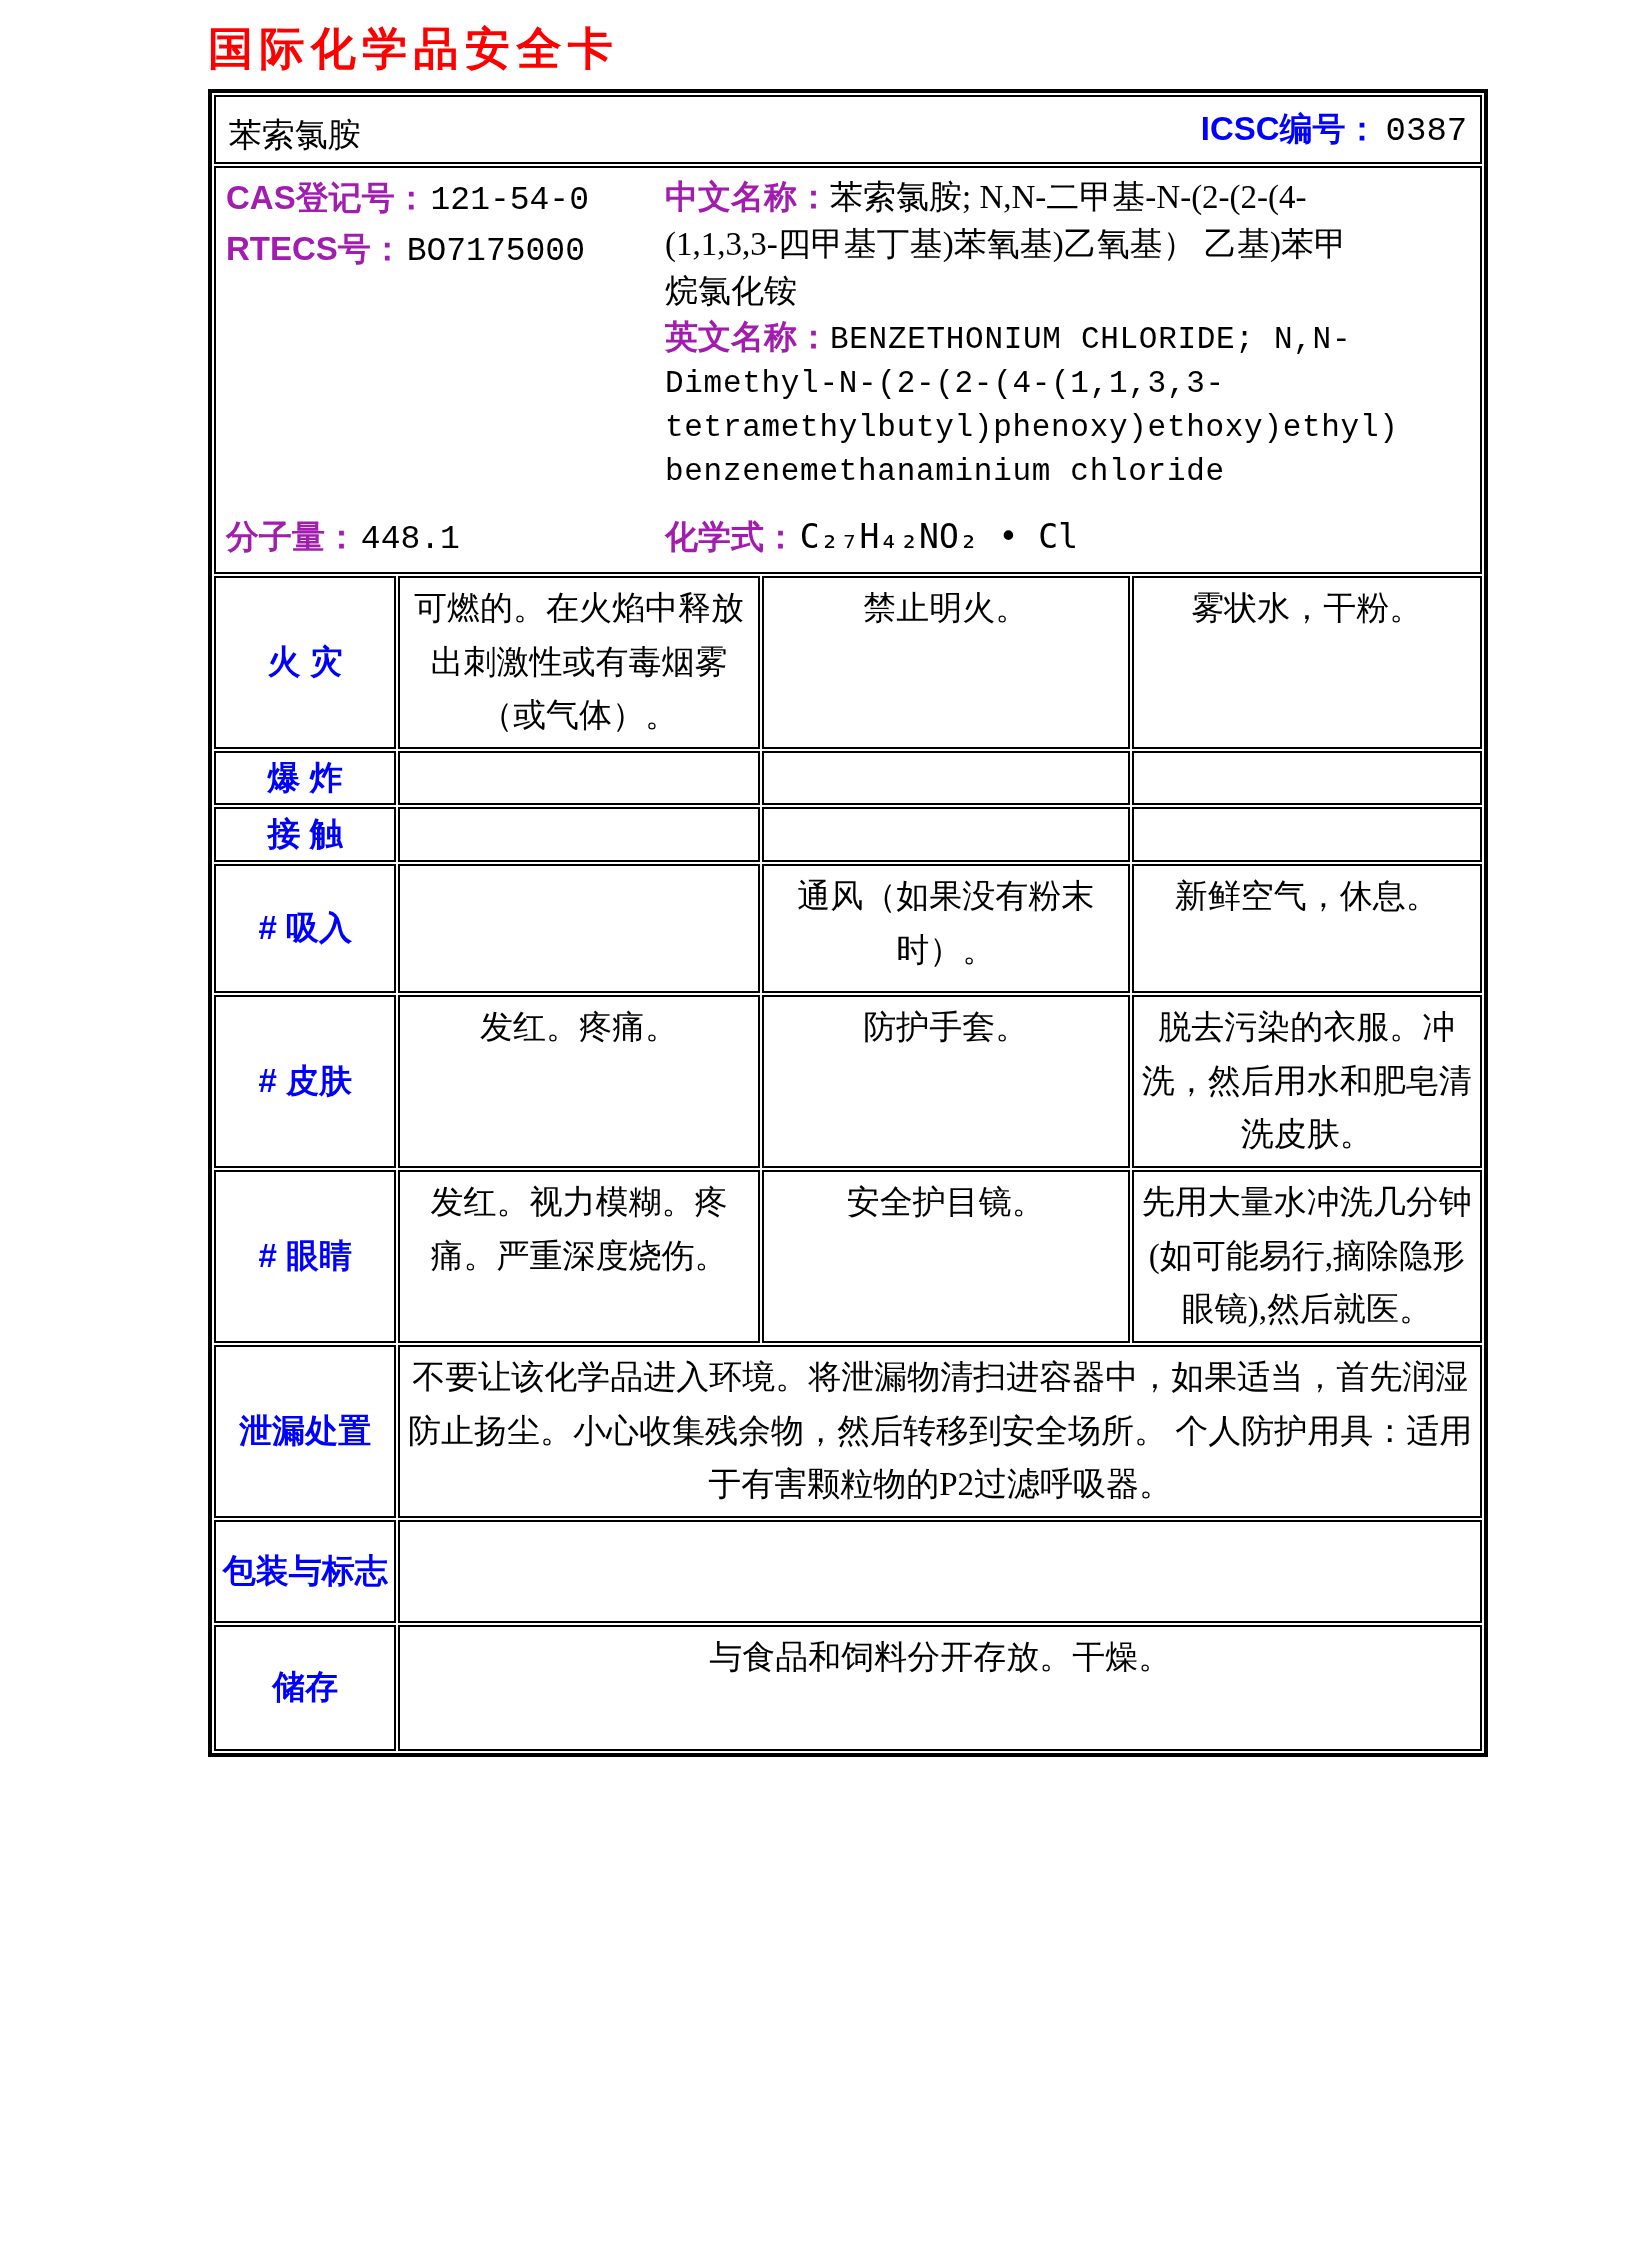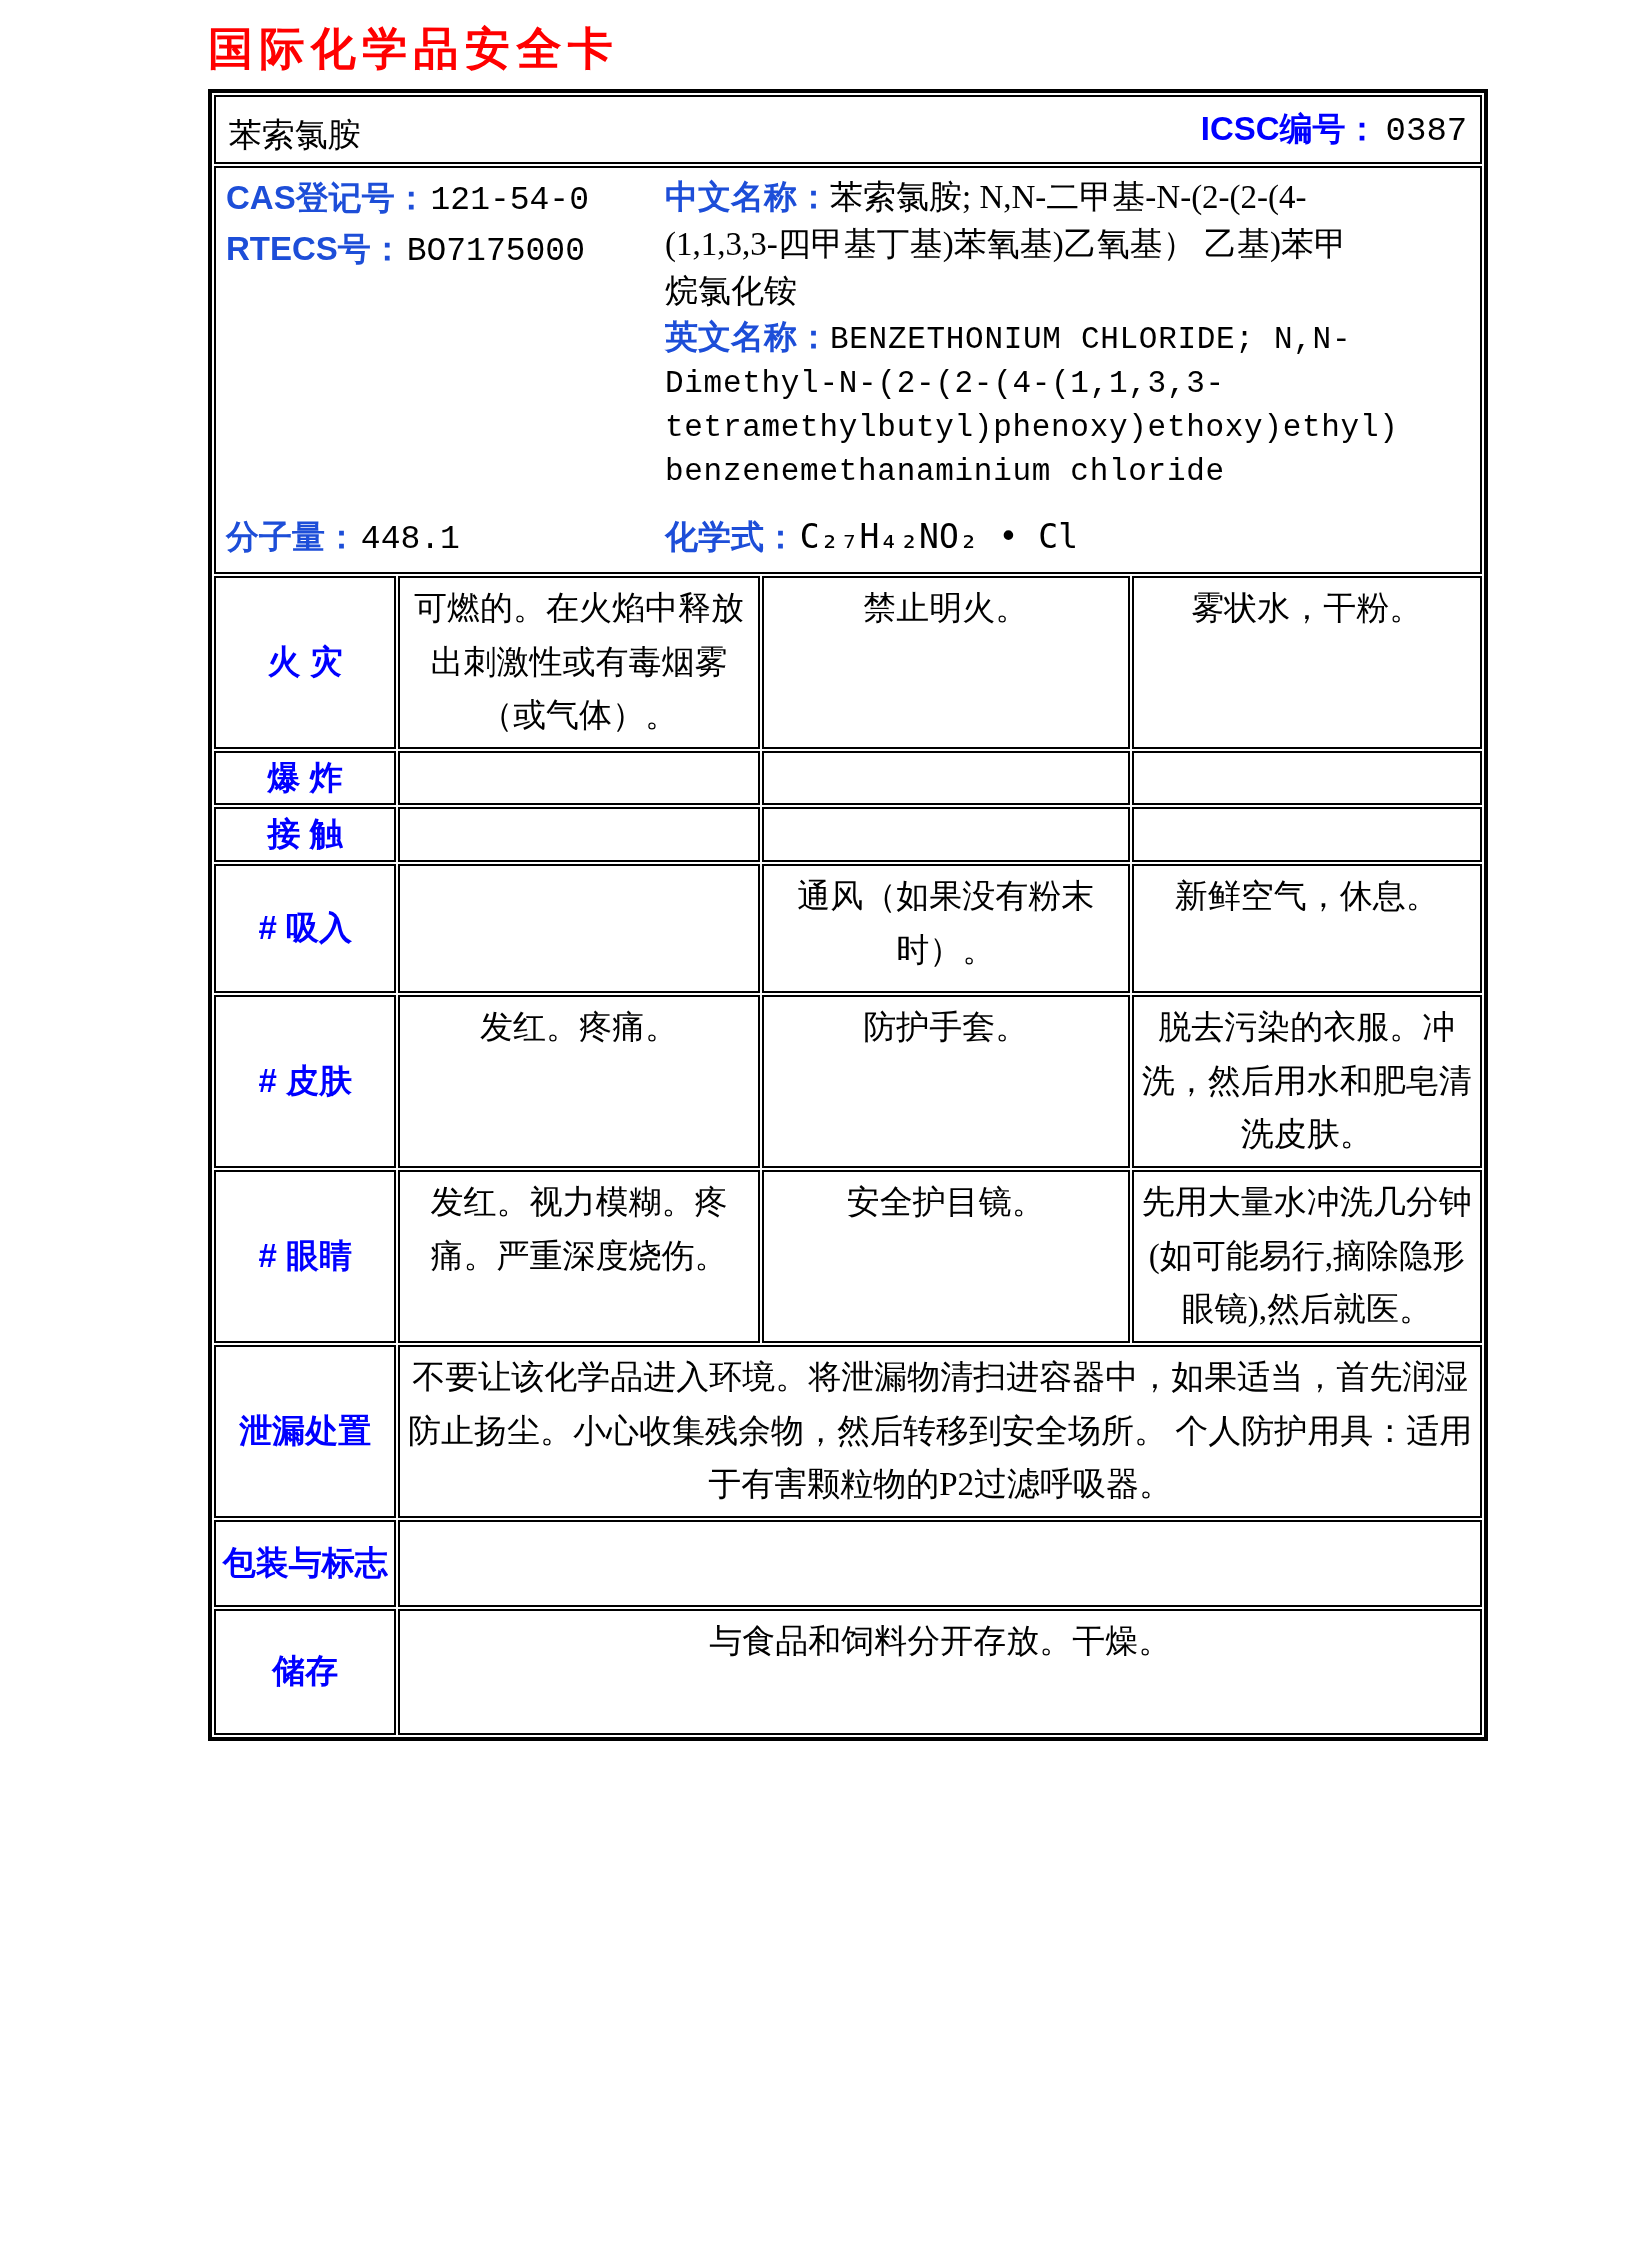--- a/index.html
+++ b/index.html
@@ -49,21 +49,21 @@
   td.info { height: 321px; vertical-align: top; padding: 0; }
   .info-grid {
     display: grid;
     grid-template-columns: 439px 1fr;
     grid-template-rows: 1fr auto;
     min-height: 317px;
     padding: 5.7px 10px 11.4px 10px;
     box-sizing: border-box;
   }
   .field-label {
-    color: #1d4ed8;
+    color: #a21caf;
     font-weight: bold;
     font-size: 33px;
     font-family: "Liberation Sans", sans-serif;
   }
   .field-value {
     color: #000000;
     font-size: 33px;
     font-family: "Liberation Mono", "DejaVu Sans Mono", monospace;
   }
   .cjk-value { color: #000000; font-size: 33px; font-family: "Liberation Serif", serif; }
@@ -101,21 +101,21 @@
     line-height: 1.62;
     color: #000000;
   }
   tr.r-fire td { height: 146px; }
   tr.r-expl td, tr.r-cont td { height: 44px; }
   tr.r-inhal td { height: 129px; }
   tr.r-skin td { height: 141px; margin-top: 10px; }
   tr.r-eyes td { height: 148px; }
   tr.r-ingest td { height: 84px; }
   tr.r-spill td { height: 148px; }
-  tr.r-pack td { height: 87px; }
+  tr.r-pack td { height: 103px; }
   tr.r-emerg td { height: 101px; }
   tr.r-store td { height: 126px; }
 </style>
 </head>
 <body>
 
 <div class="page-title">国际化学品安全卡</div>
 
 <div class="card-frame">
   <table class="card">

